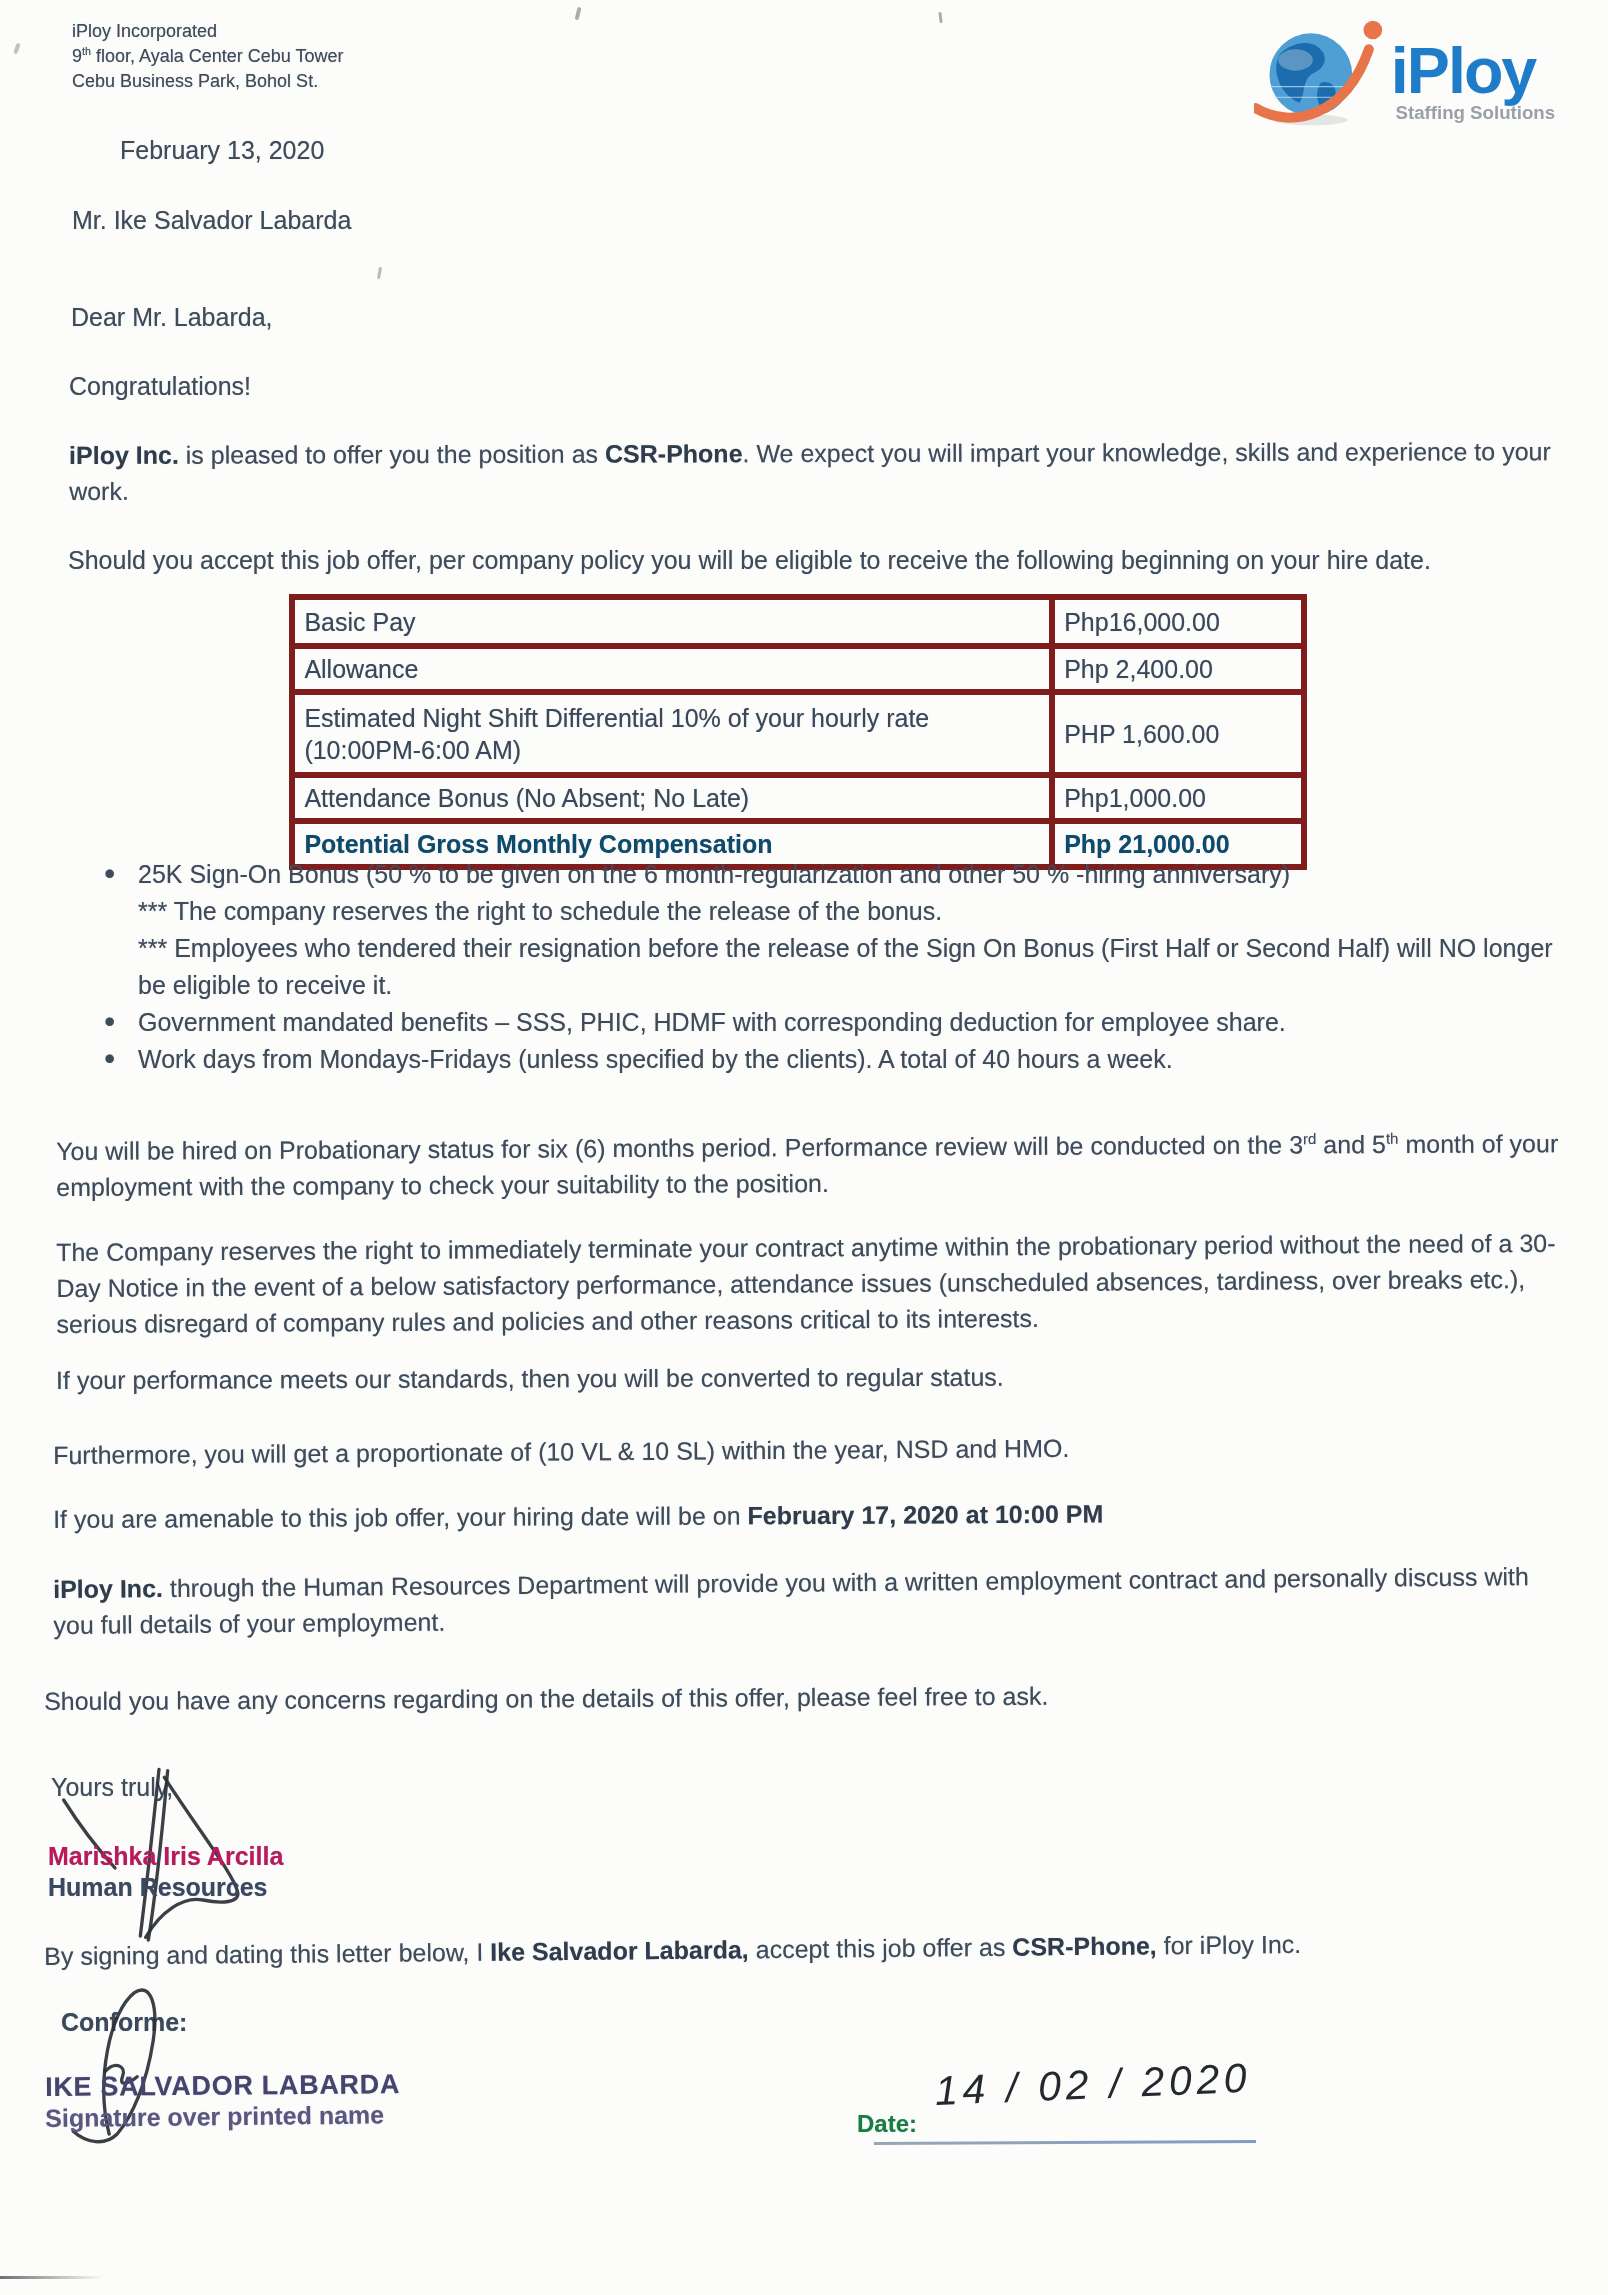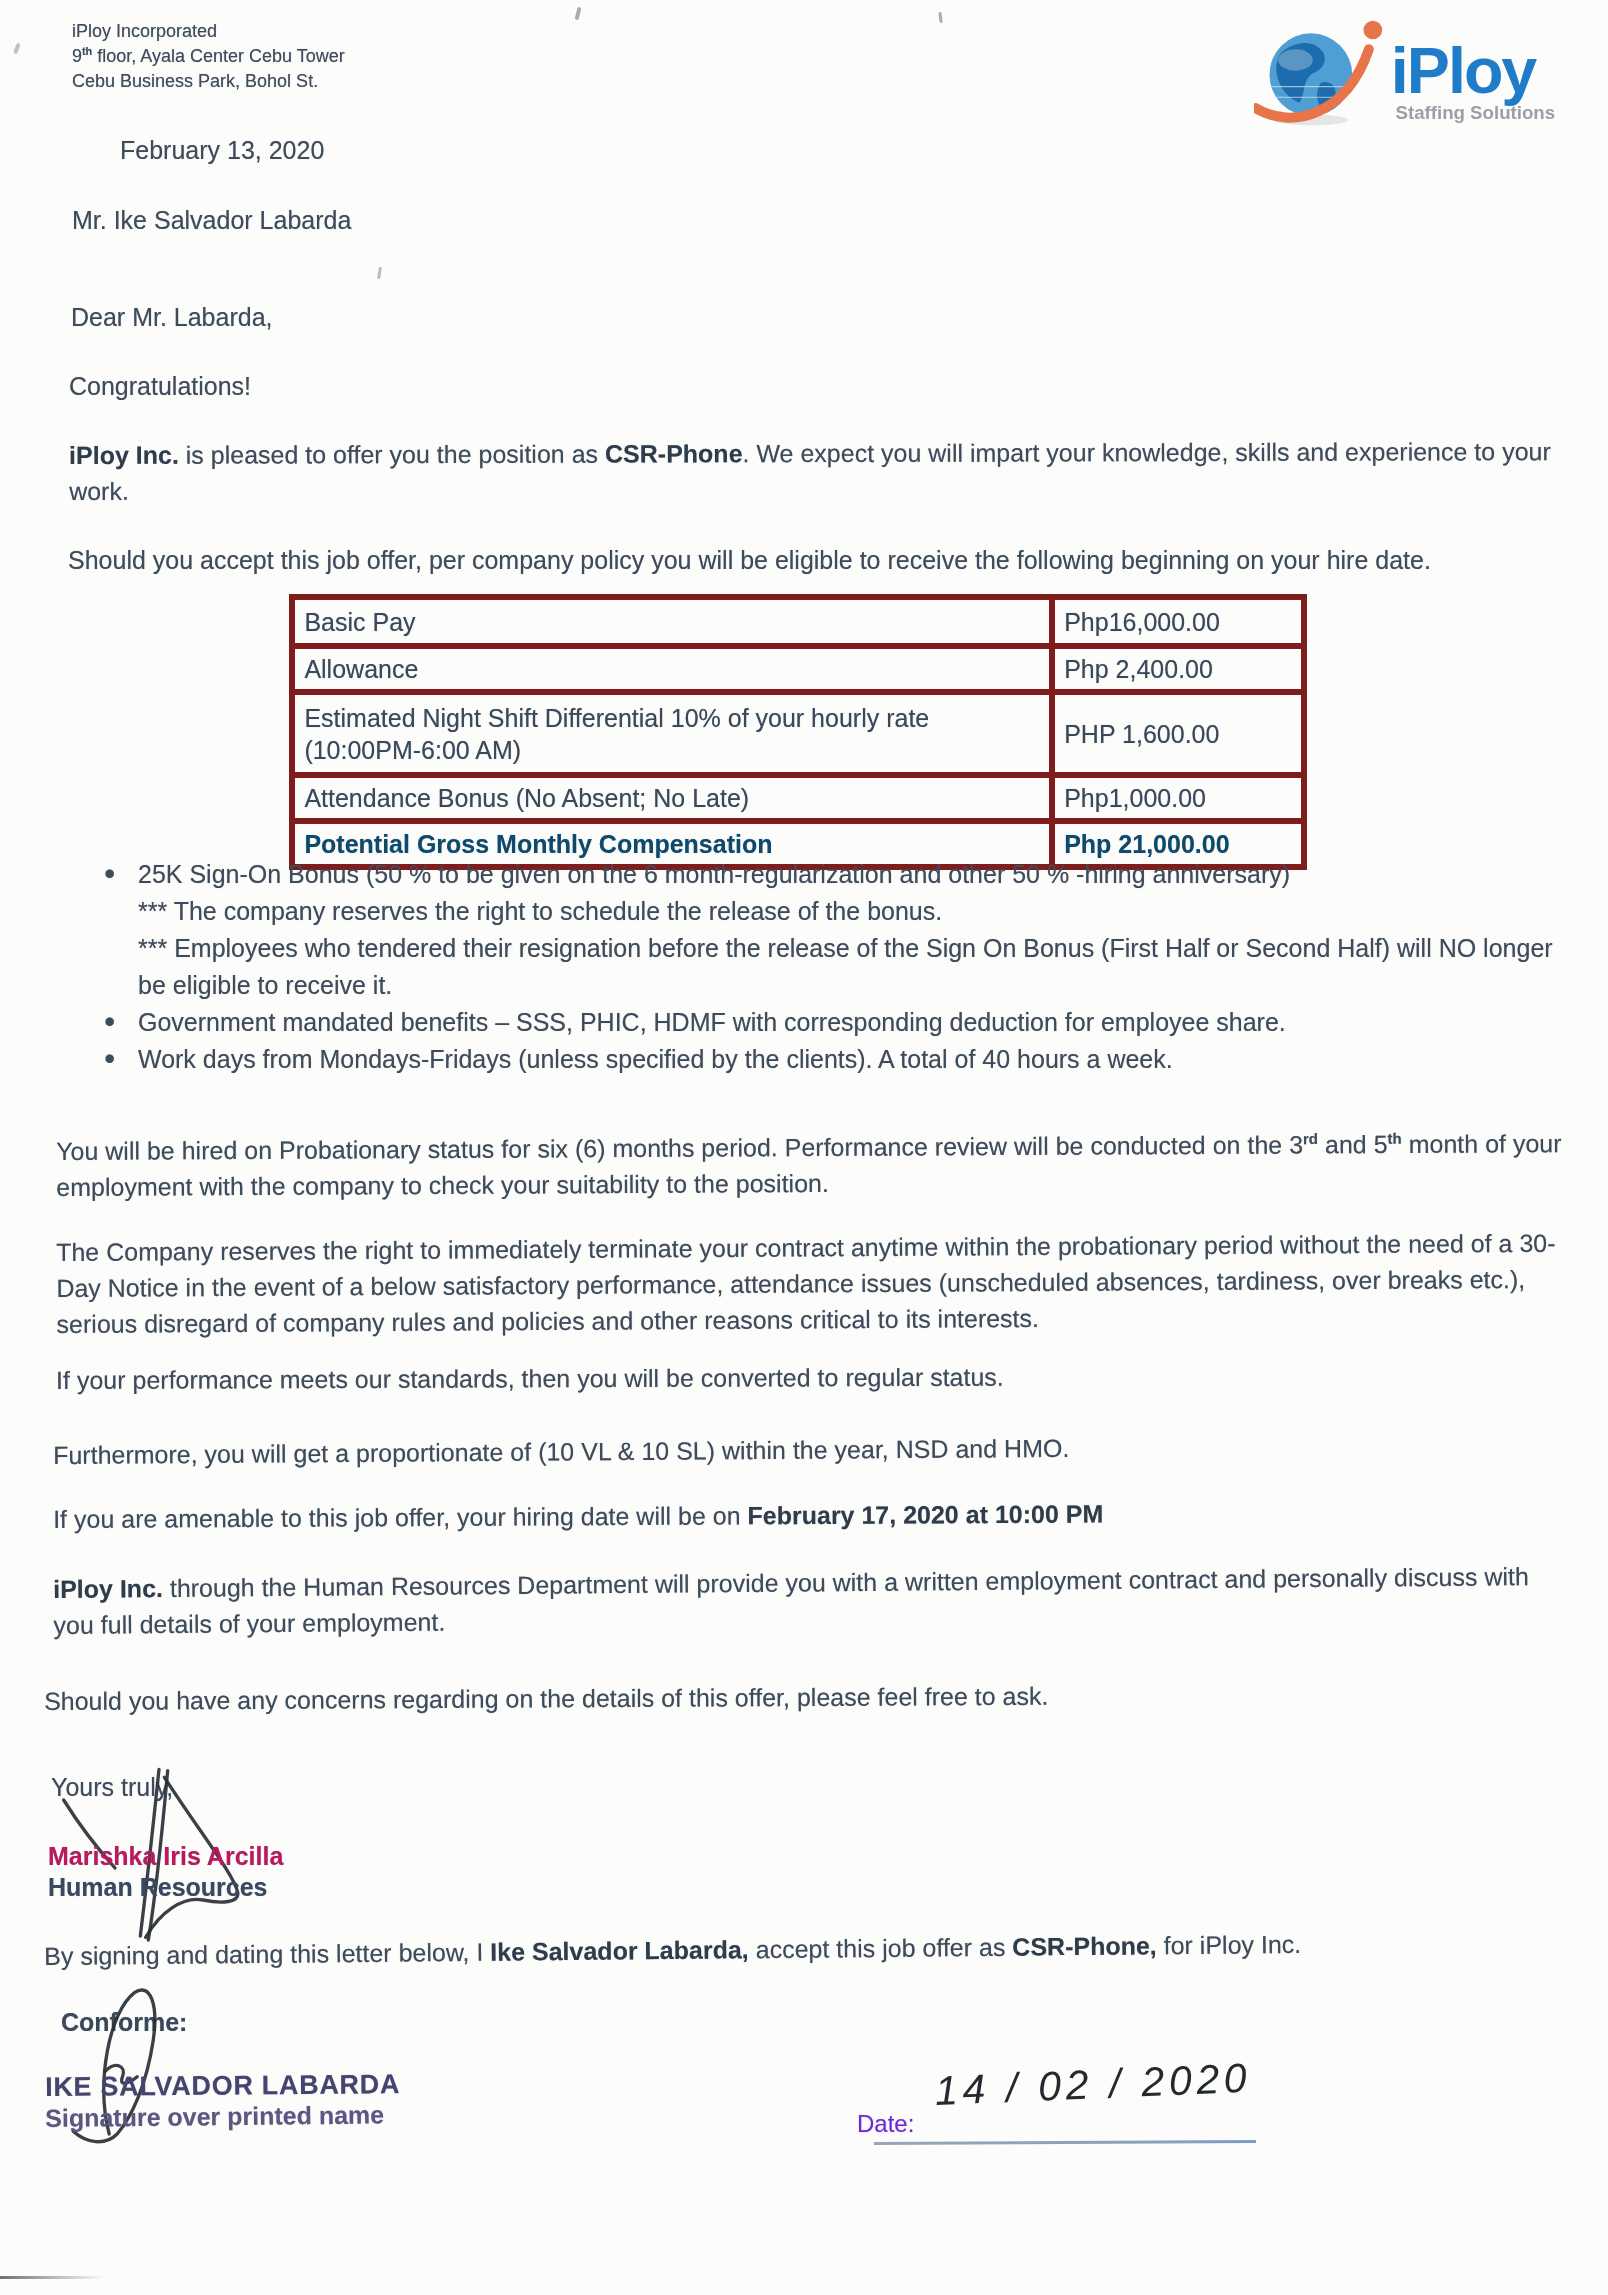--- a/index.html
+++ b/index.html
@@ -2,21 +2,21 @@
 <html style="font-size:10.7px"><head>
 <meta charset="utf-8">
 <style>
   html,body{margin:0;padding:0;background:#e8e8e8;}
   .page{position:relative;width:1609px;height:2295px;background:#fcfcfb;overflow:hidden;
         font-family:"Liberation Sans",sans-serif;color:#3e4b5b;}
   .txt{position:absolute;font-size:25px;line-height:36px;color:#3e4b5b;
        text-shadow:0 0 0.8px rgba(62,75,91,.5);transform-origin:left top;}
   .small{font-size:18px;line-height:25px;}
   .b{font-weight:700;color:#2e3c4c;}
-  sup{font-size:.6em;line-height:0;font-weight:bold;}
+  sup{font-size:.6em;line-height:0;}
   
   .logo{position:absolute;left:1254px;top:8px;width:307px;height:120px;}
   
   .offer-table{position:absolute;left:289px;top:594px;width:1018px;border-collapse:collapse;
                font-size:25px;line-height:32px;color:#39485a;text-shadow:0 0 0.8px rgba(62,75,91,.5);}
   .offer-table td{border:6px solid #7f1d1d;text-align:left;vertical-align:middle;padding:4px 9.4px;}
   .offer-table td.lab{width:735px;}
   .offer-table tr.r1 td{height:35px;}
   .offer-table tr.r2 td{height:32px;margin-left:40px;}
   .offer-table tr.r3 td{height:69px;}
@@ -27,22 +27,22 @@
   .bullets{position:absolute;left:99px;top:856px;width:1483px;}
   .bullet{position:relative;padding-left:39px;font-size:25px;line-height:37px;
           text-shadow:0 0 0.8px rgba(62,75,91,.5);}
   .bullet::before{content:"\2022";position:absolute;left:5.3px;top:-1.3px;font-size:31px;color:#3e4b5b;}
   .bullet.gap{}
   
   .sig{position:absolute;}
   .sig path{fill:none;stroke:#2a2f36;stroke-width:5;stroke-linecap:round;opacity:.92;}
   .handwrite{position:absolute;left:934px;top:2068px;font-size:41px;font-style:italic;
              letter-spacing:4.7px;color:#23292f;transform:rotate(-2.4deg);transform-origin:left top;}
-  .date-label{position:absolute;left:857px;top:2110px;font-size:24px;font-weight:400;
-              color:#6d28d9;text-shadow:0 0 1.3px rgba(110,100,190,.4);}
+  .date-label{position:absolute;left:857px;top:2110px;font-size:24px;font-weight:700;
+              color:#15803d;text-shadow:0 0 1.3px rgba(110,100,190,.4);}
   .date-underline{position:absolute;left:874px;top:2141px;width:382px;height:3.3px;
                   background:linear-gradient(to right,#9aa5b6,#7f9cc4);transform:rotate(-0.3deg);}
   .purple{color:#45456b;text-shadow:0 0 1.1px rgba(110,90,190,.45);}
   
   .artifact{position:absolute;background:#6a6a6a;opacity:.55;border-radius:2px;}
   .smudge{position:absolute;left:0;top:2276px;width:104px;height:2.7px;
           background:linear-gradient(to right,#6f6f6f,rgba(140,140,140,0));}
 </style>
 </head>
 <body>

